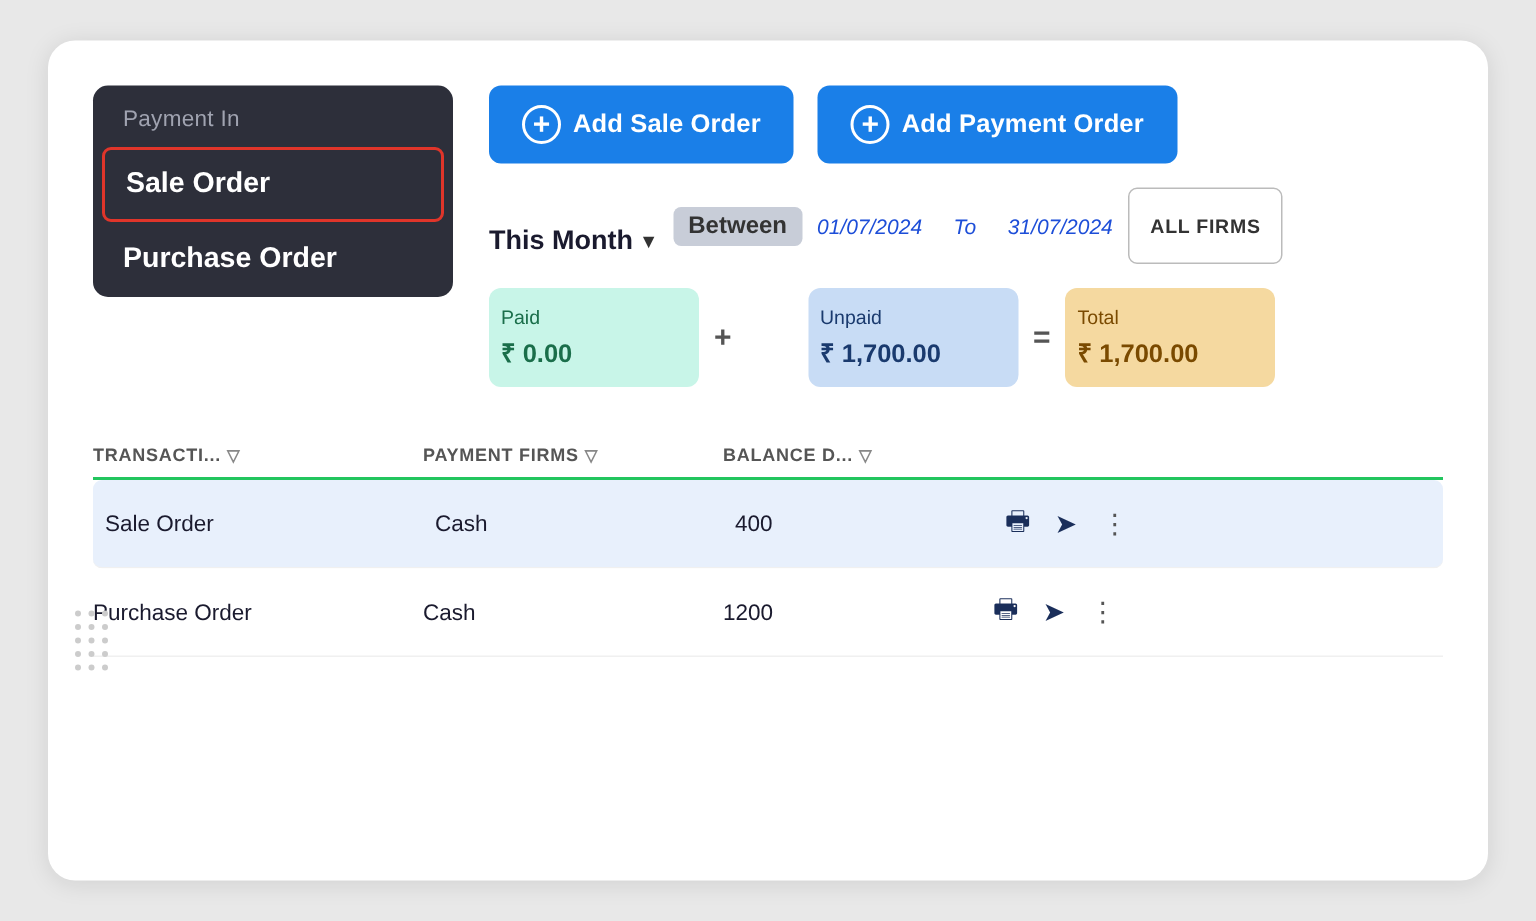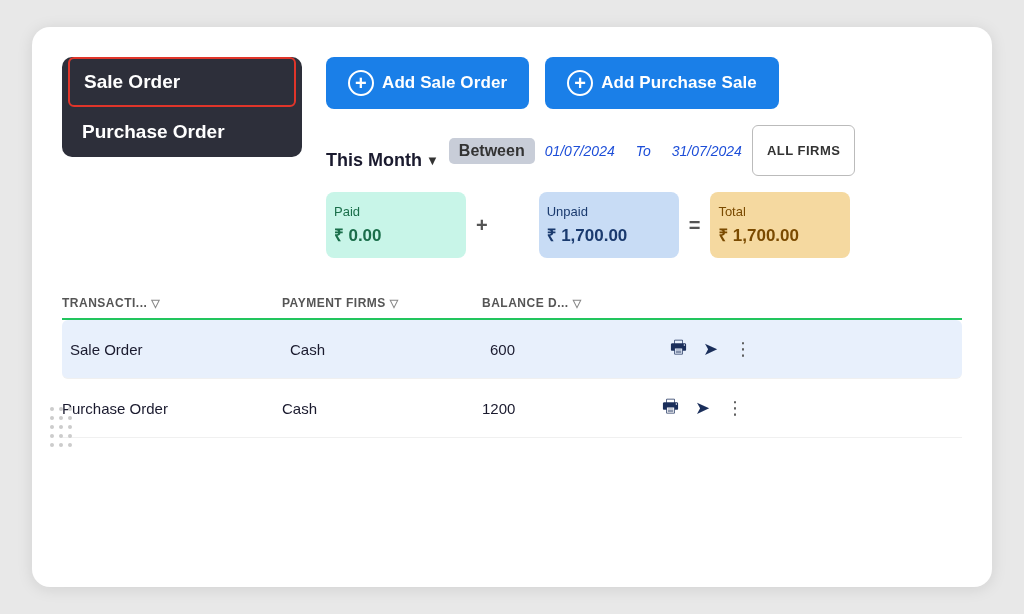--- a/index.html
+++ b/index.html
@@ -296,38 +296,39 @@
     <div class="dots-row">
       <div class="dot"></div>
         <div class="dot"></div>
         <div class="dot"></div>
     </div>
   </div>
 
   <div class="top-row">
 
     <div class="sidebar-menu">
+      <div class="sidebar-header">Payment In</div>
       <div class="sidebar-item active">
         <span>Sale Order</span>
       </div>
       <div class="sidebar-item">
         <span>Purchase Order</span>
       </div>
     </div>
 
     <div class="right-panel">
 
       <div class="action-buttons">
         <button class="btn-primary">
           <span class="plus-icon">+</span>
           <span>Add Sale Order</span>
         </button>
         <button class="btn-primary">
           <span class="plus-icon">+</span>
-          <span>Add Purchase Sale</span>
+          <span>Add Payment Order</span>
         </button>
       </div>
 
       <div class="filter-row">
         <div class="filter-month">
           <span>This Month</span>
           <span class="chevron">▼</span>
         </div>
         <span class="badge-between">Between</span>
         <div class="date-range">
@@ -370,21 +371,21 @@
       <div class="th">
         <span>BALANCE D...</span>
         <span class="filter-icon">▽</span>
       </div>
       <div class="th"></div>
     </div>
 
     <div class="table-row highlighted">
       <div class="td">Sale Order</div>
       <div class="td">Cash</div>
-      <div class="td">600</div>
+      <div class="td">400</div>
       <div class="td row-actions">
         <span class="action-icon">🖶</span>
         <span class="action-icon">➤</span>
         <span class="dots-icon">⋮</span>
       </div>
     </div>
 
     <div class="table-row">
       <div class="td">Purchase Order</div>
       <div class="td">Cash</div>

